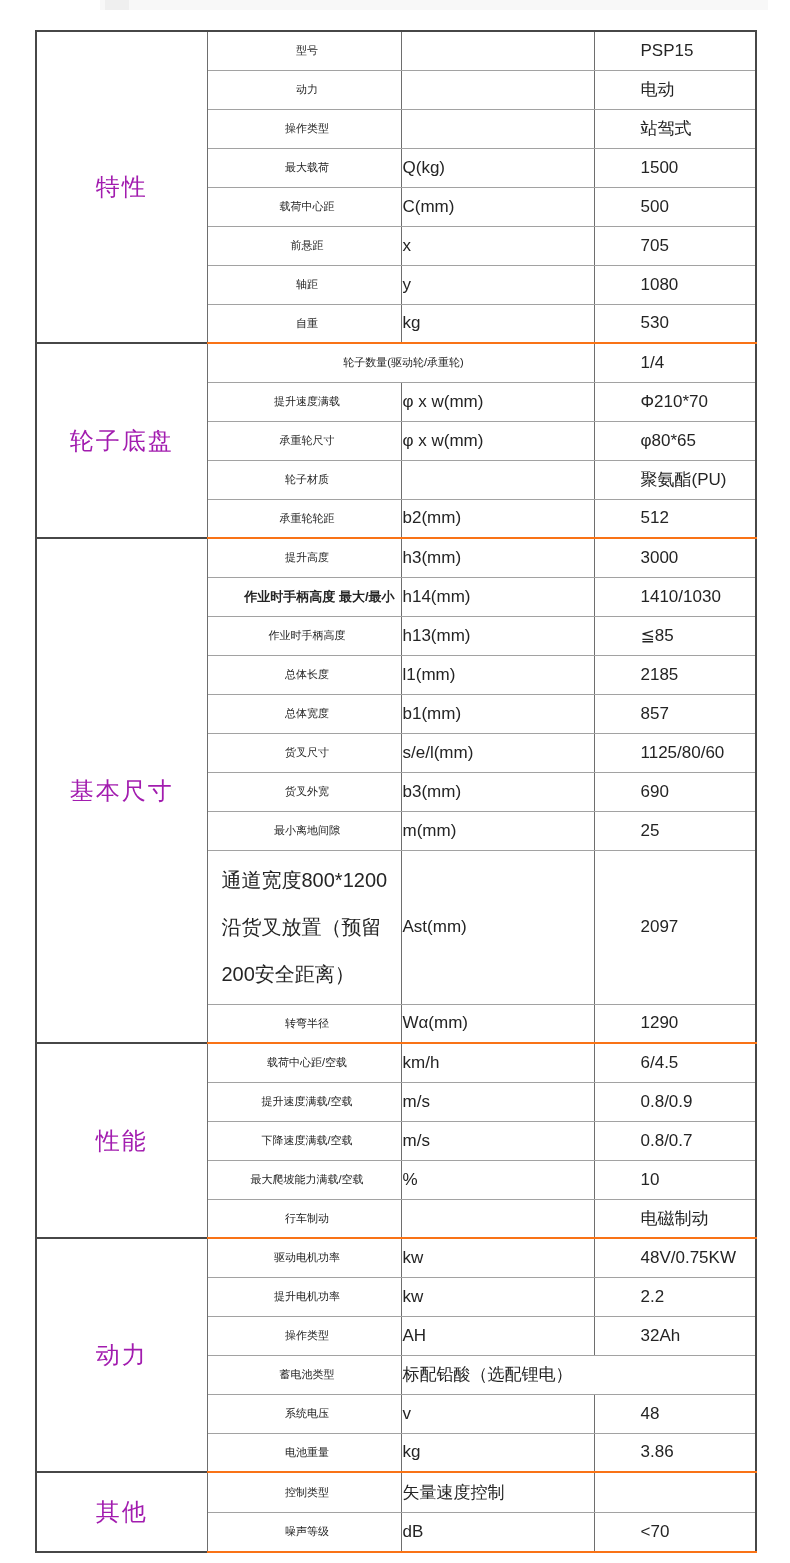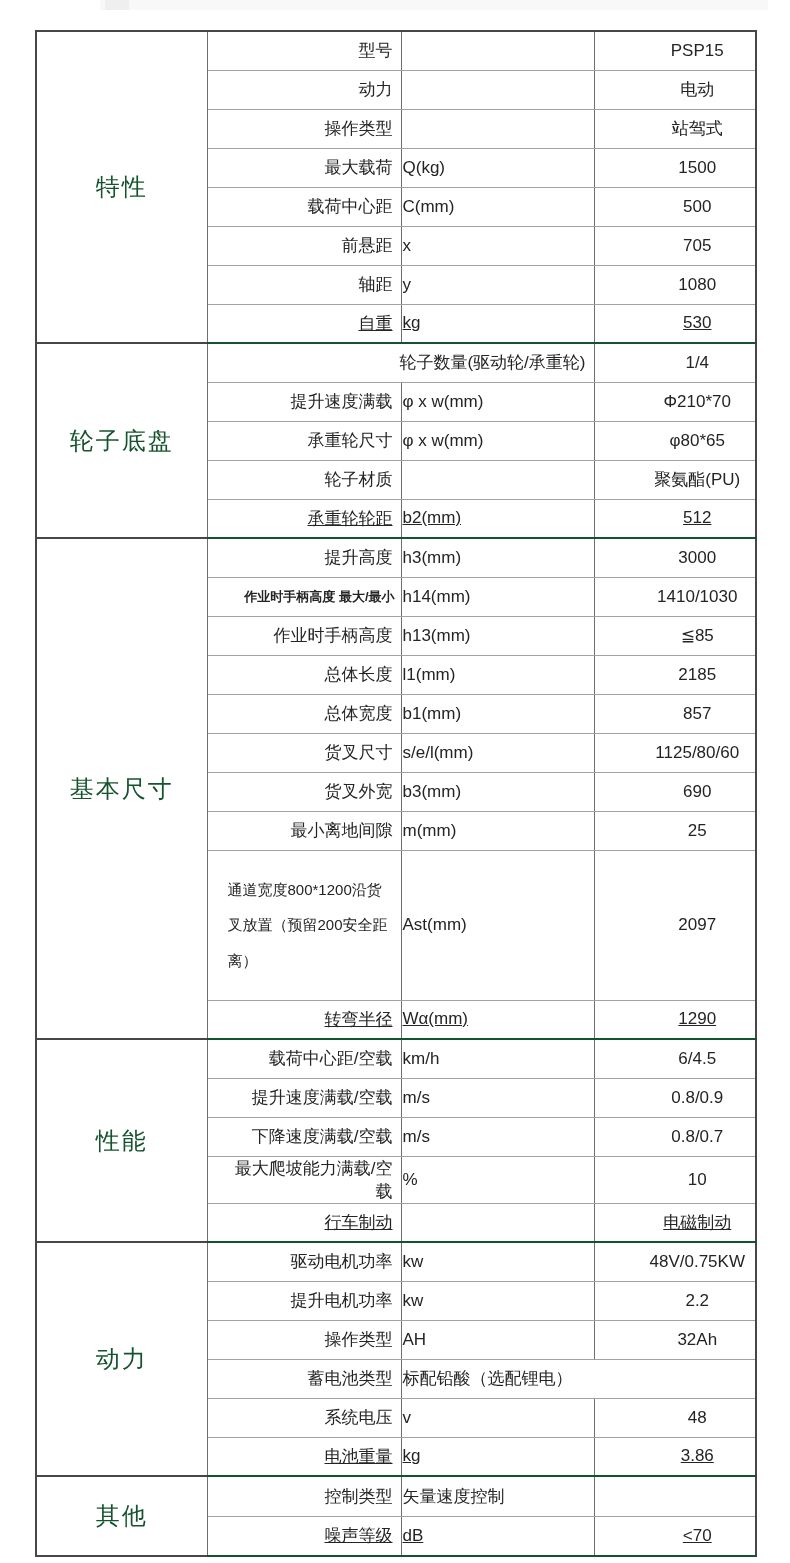--- a/index.html
+++ b/index.html
@@ -27,42 +27,42 @@
   td{
     border-top:1px solid #a2a2a2;
     border-bottom:1px solid #a2a2a2;
     border-left:1px solid #6e6e6e;
     border-right:1px solid #6e6e6e;
     vertical-align:middle;
     color:#242424;
     overflow:hidden;
   }
   tbody tr:first-child td{border-top:2px solid #474747;}
-  tbody tr:last-child td{border-bottom:2px solid #14532d;text-decoration:underline;}
+  tbody tr:last-child td{border-bottom:2px solid #f97316;}
   tr{height:39px;}
   tr.tall{height:150px;}
   tr.h40{height:40px;}
   td.sec{
-    text-align:center;font-size:24px;font-weight:500;letter-spacing:2px;color:#14532d;
+    text-align:center;font-size:24px;font-weight:500;letter-spacing:2px;color:#a21caf;
   }
   td.lbl{
-    padding:0 8px 0 14px;font-size:17px;font-weight:500;text-align:right;
+    padding:0 8px 0 14px;font-size:11px;font-weight:500;text-align:center;
   }
   td.lbl-small{
     padding:0 6px 0 14px;font-size:13px;font-weight:600;text-align:right;
   }
   td.lbl-tall{
-    padding:6px 10px 6px 20px;font-size:15px;font-weight:500;text-align:left;
+    padding:6px 10px 6px 14px;font-size:20px;font-weight:500;text-align:left;
     line-height:2.35;
   }
   td.unit{
     text-align:left;font-size:17px;font-weight:400;
   }
   td.val{
-    padding-left:46px;font-size:17px;font-weight:400;text-align:center;
+    padding-left:46px;font-size:17px;font-weight:400;text-align:left;
   }
 </style>
 </head>
 <body>
 
 <div class="top-remnant">
   <div class="remnant-square"></div>
 </div>
 
 <table class="spec-table">

